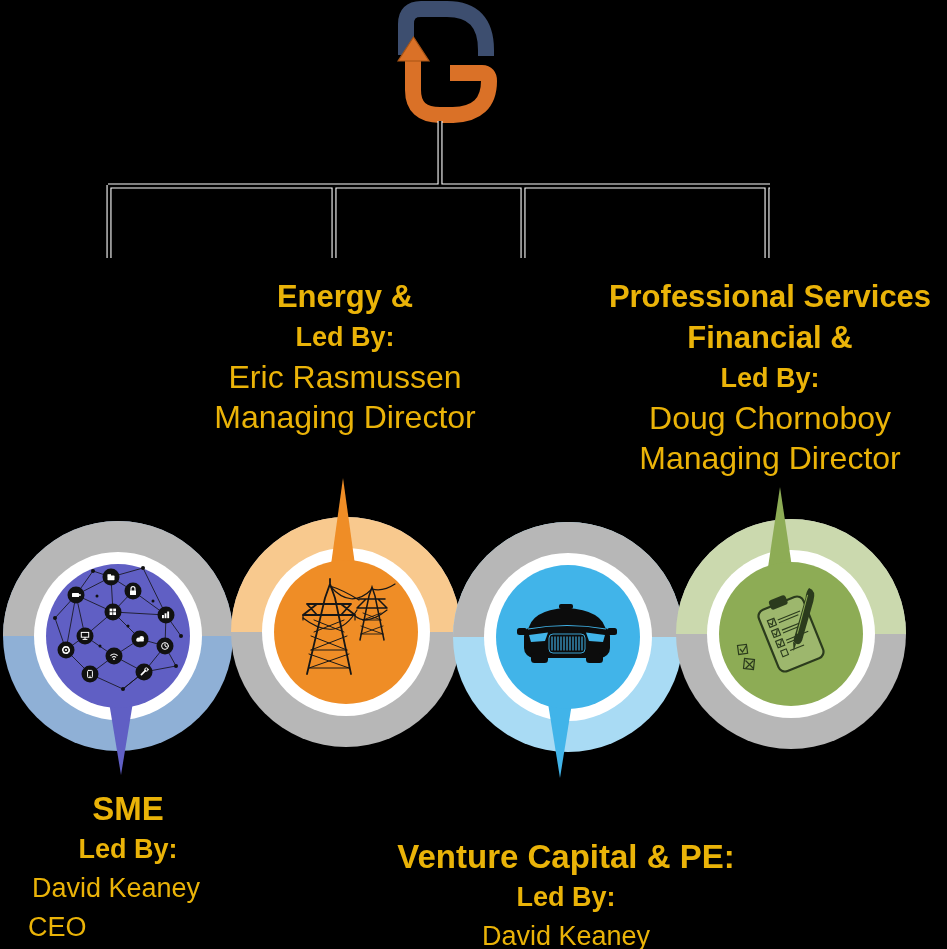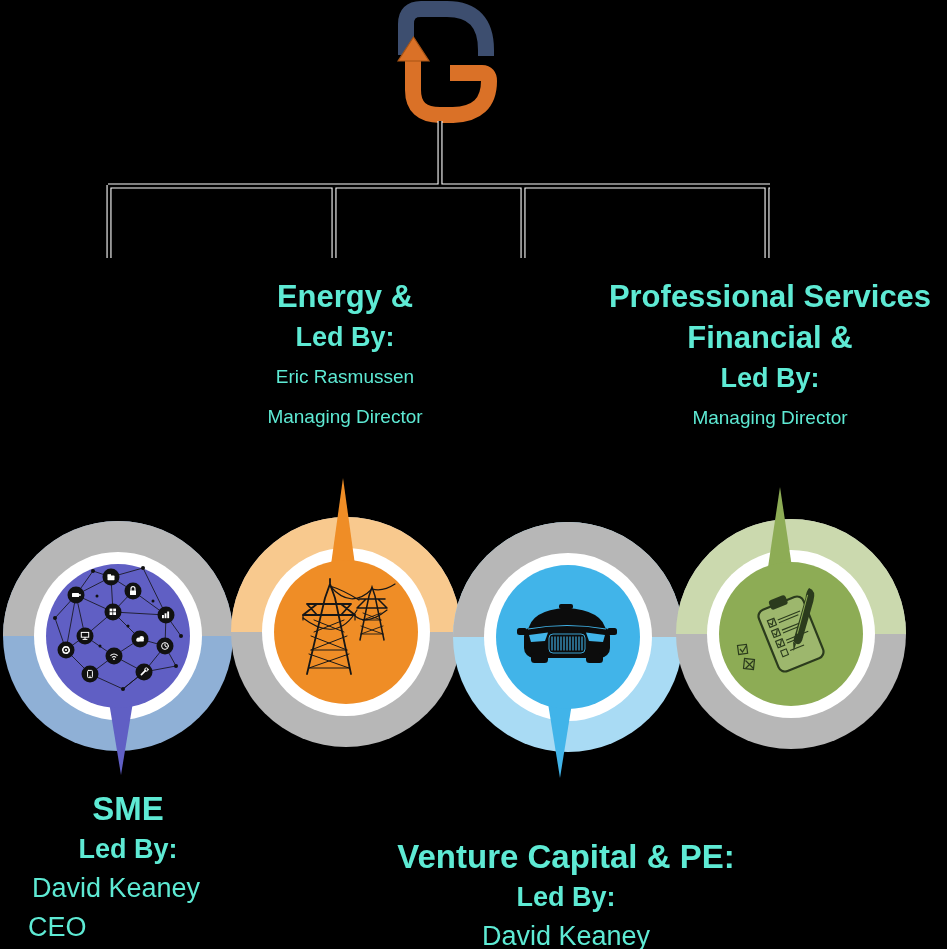--- a/index.html
+++ b/index.html
@@ -1,24 +1,24 @@
 <!DOCTYPE html>
 <html><head>
 <meta charset="utf-8">
 <style>
   html,body{margin:0;padding:0;background:#000;}
   #stage{
     position:relative;width:947px;height:949px;background:#000;overflow:hidden;
     font-family:"Liberation Sans",sans-serif;
   }
   .abs{position:absolute;}
-  .label-block{position:absolute;color:#5eead4;text-align:center;}
+  .label-block{position:absolute;color:#eab308;text-align:center;}
   .t-title{font-weight:bold;font-size:31px;line-height:41px;white-space:nowrap;}
   .t-led{font-weight:bold;font-size:27px;line-height:40px;}
-  .t-name{font-weight:normal;font-size:19px;line-height:40px;}
+  .t-name{font-weight:normal;font-size:32px;line-height:40px;}
   .b-title{font-weight:bold;font-size:33px;line-height:40px;white-space:nowrap;}
   .b-led{font-weight:bold;font-size:27px;line-height:40px;}
   .b-name{font-weight:normal;font-size:27px;line-height:39px;}
   .align-left{text-align:left;}
   .pad-sm{padding-left:4px;}
   .pad-lg{padding-left:78px;}
   svg{display:block;}
 </style>
 </head>
 <body>
@@ -40,20 +40,21 @@
     <div class="t-title">Energy &amp;</div>
     <div class="t-led">Led By:</div>
     <div class="t-name">Eric Rasmussen</div>
     <div class="t-name">Managing Director</div>
   </div>
 
   <div class="label-block" style="left:593px;top:276px;width:354px;">
     <div class="t-title">Professional Services</div>
     <div class="t-title">Financial &amp;</div>
     <div class="t-led">Led By:</div>
+    <div class="t-name">Doug Chornoboy</div>
     <div class="t-name">Managing Director</div>
   </div>
 
   <svg class="abs" style="left:-7px;top:476px;" width="250" height="320" viewBox="0 0 250 320">
     <circle cx="125" cy="160" r="115" fill="#8fb0d6"></circle>
     <path d="M 10,160 A 115,115 0 0 1 240,160 Z" fill="#b7b7b7"></path>
     <circle cx="125" cy="160" r="84" fill="#ffffff"></circle>
     <polygon points="115,220 141,220 128,299" fill="#605fc4"></polygon>
     <circle cx="125" cy="160" r="72" fill="#605fc4"></circle>
     <g stroke-linecap="round">

